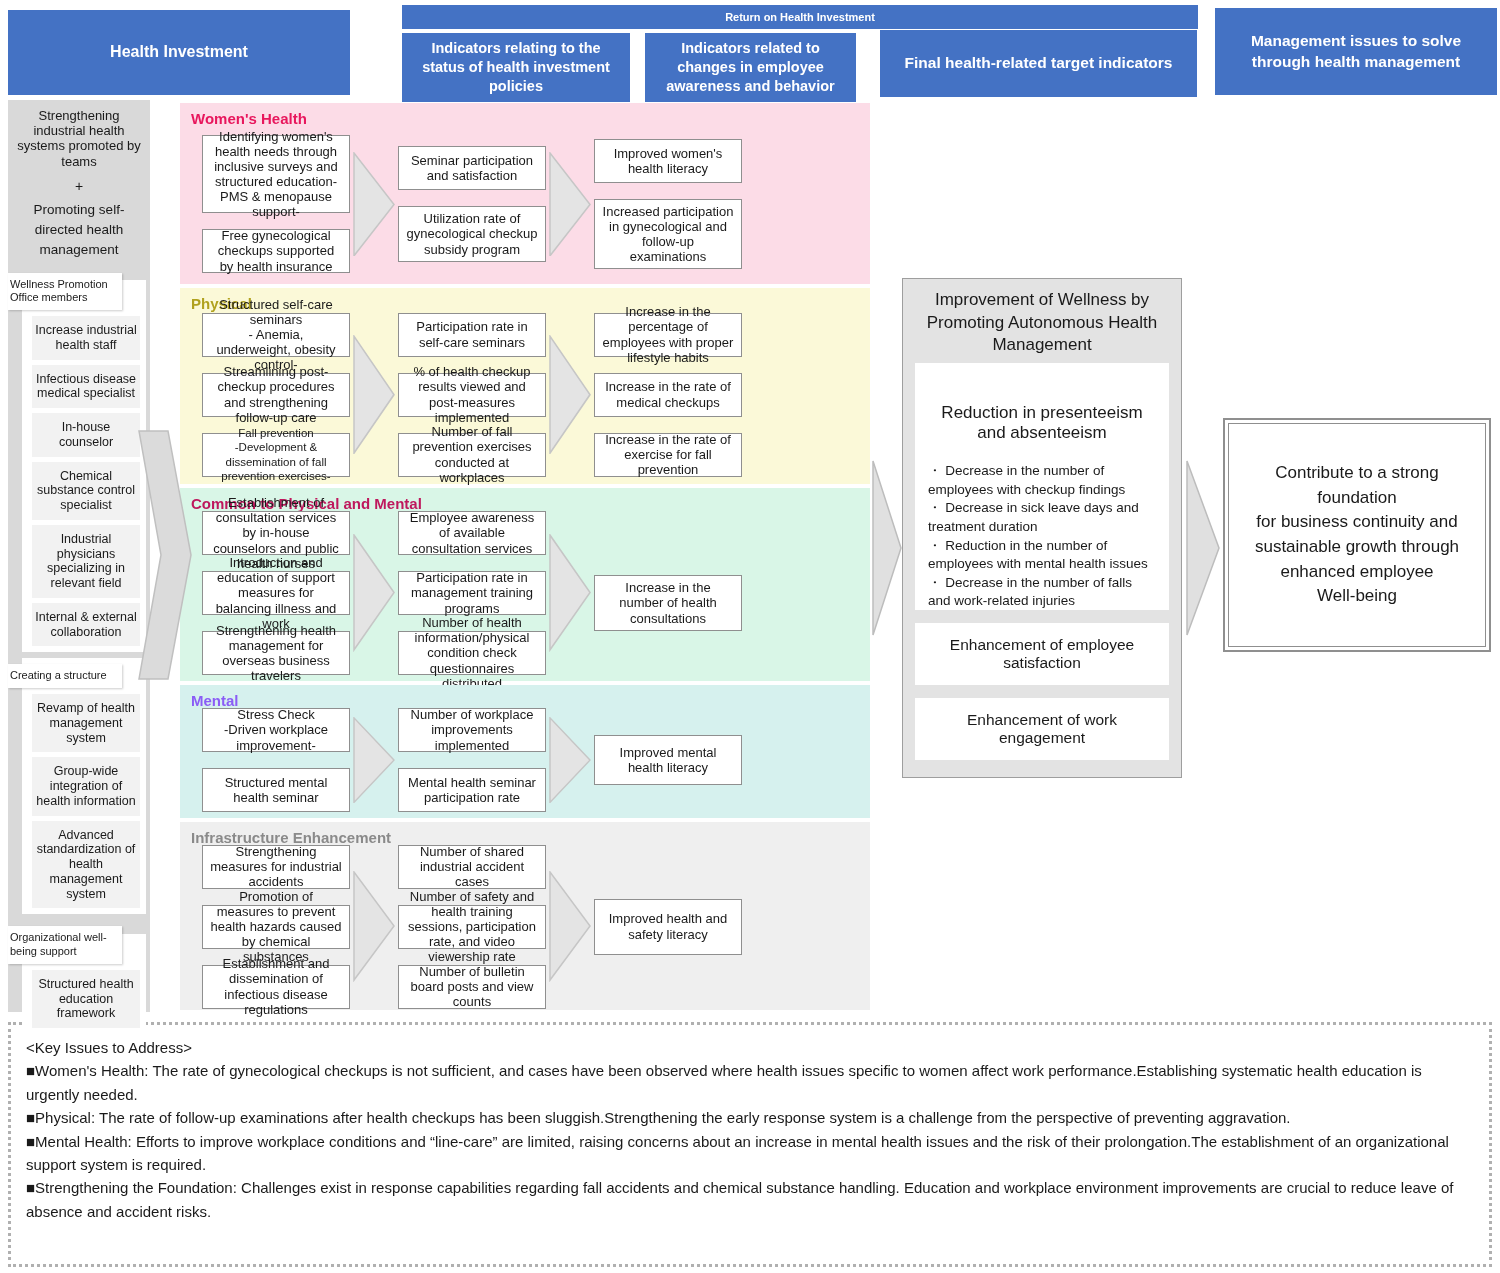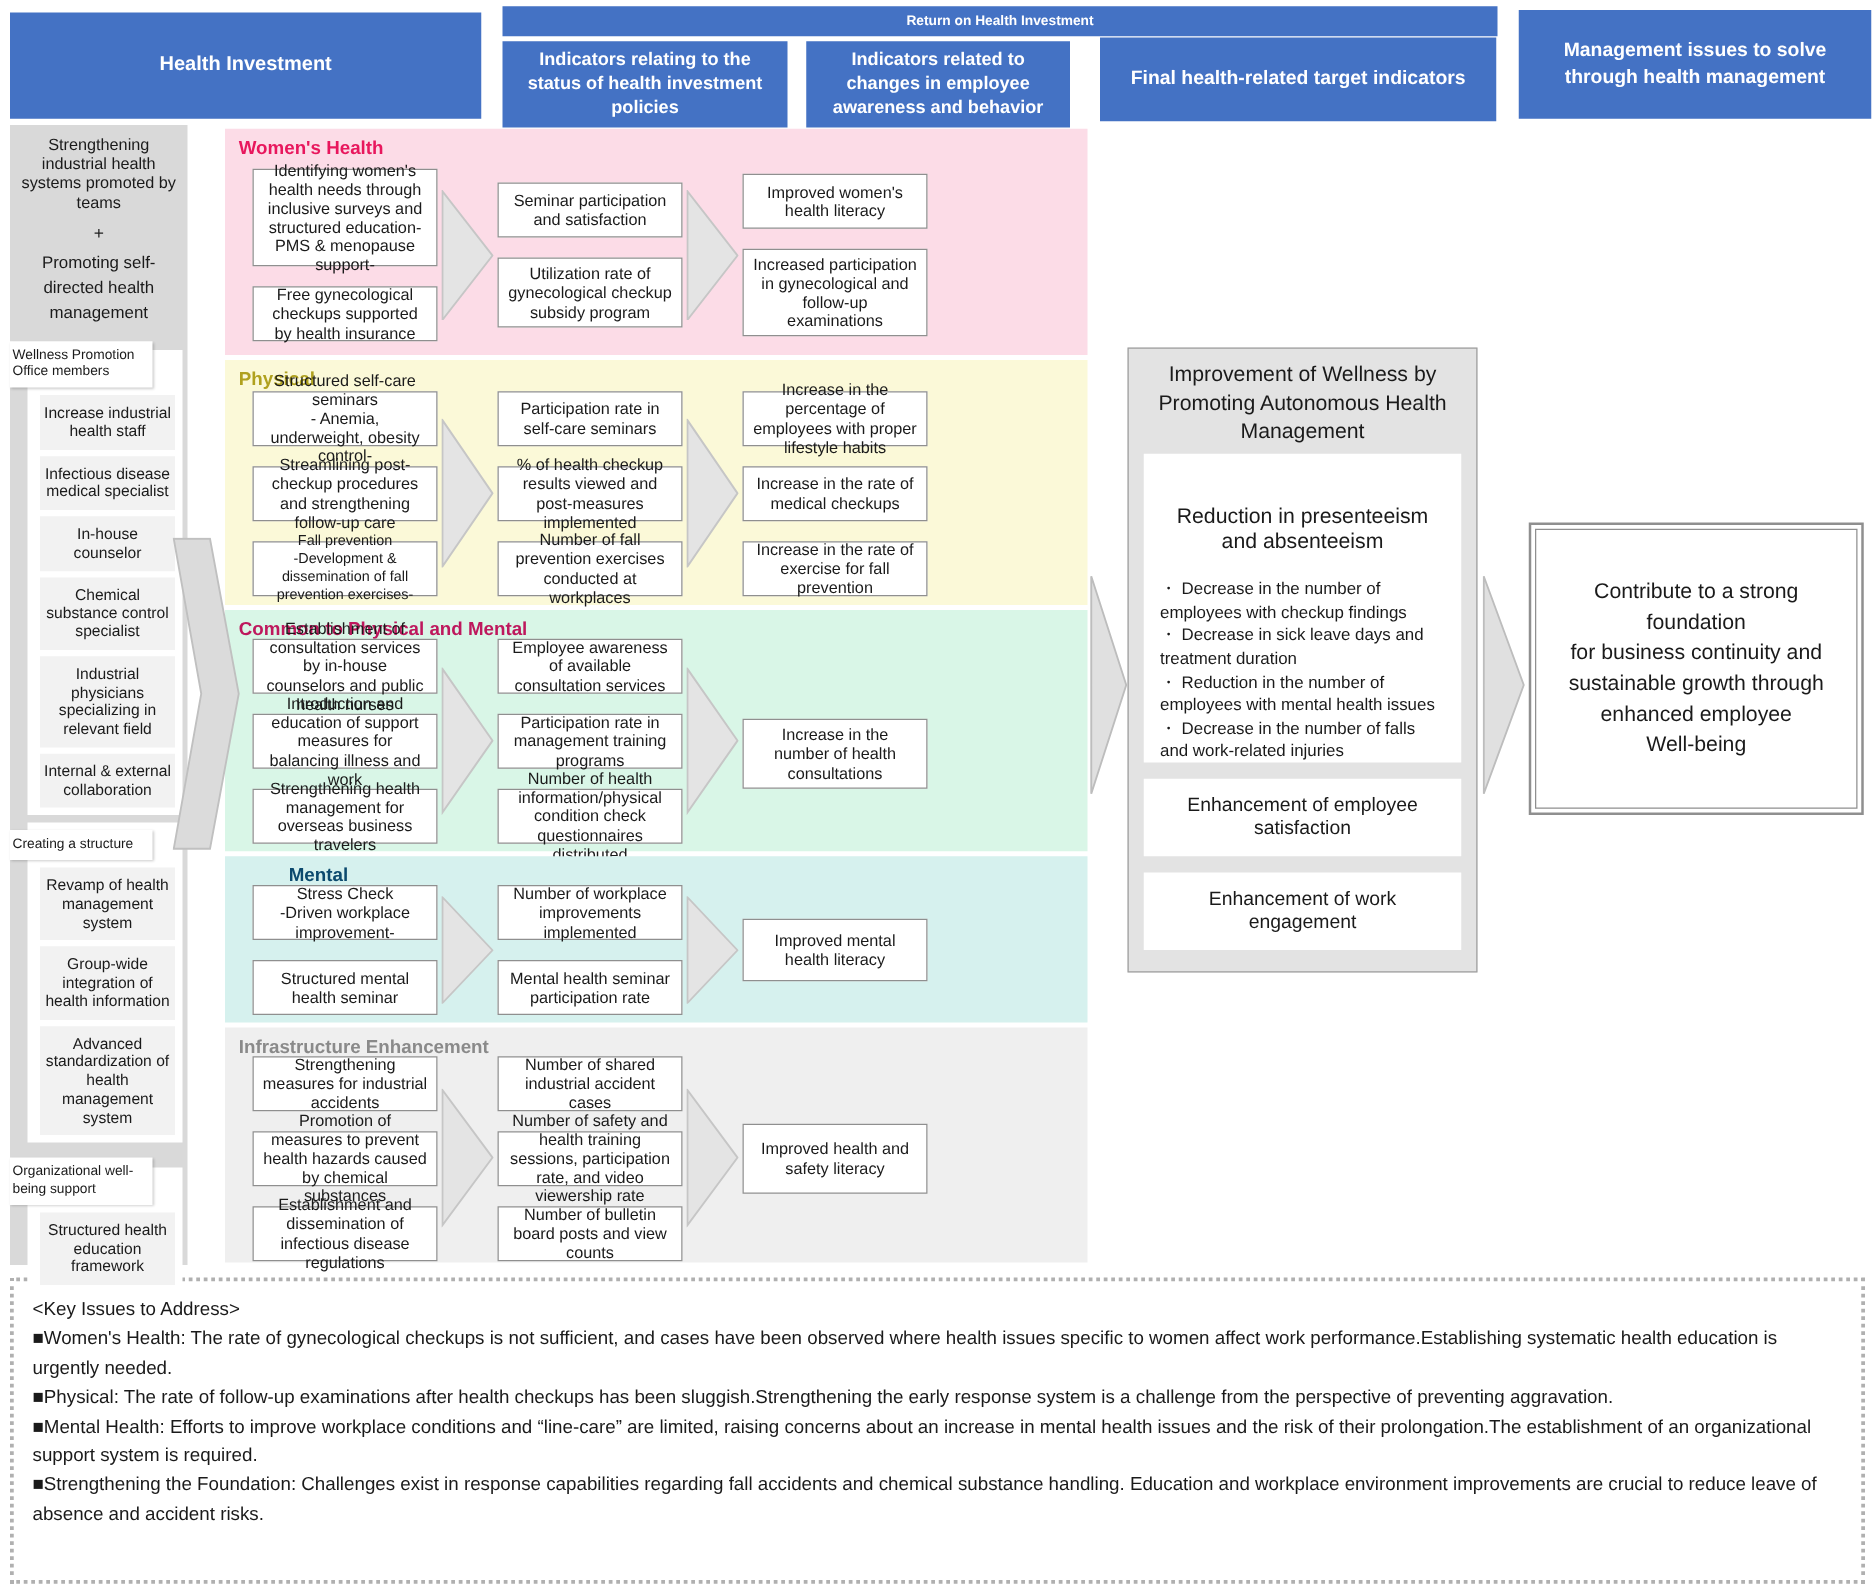--- a/index.html
+++ b/index.html
@@ -11,21 +11,21 @@
     position:relative;
   }
   #canvas { position:absolute; inset:0; width:1500px; height:1273px; overflow:hidden; }
 
   
   .hdr {
     position:absolute; background:#4472c4; color:#fff; font-weight:bold;
     display:flex; align-items:center; justify-content:center; text-align:center;
     line-height:1.3;
   }
-  #hdr-hi   { left:8px;   top:10px; width:377px; height:85px; font-size:16px; }
+  #hdr-hi   { left:8px;   top:10px; width:342px; height:85px; font-size:16px; }
   #hdr-rohi { left:402px; top:5px;  width:796px; height:24px; font-size:11px; }
   #hdr-ind1 { left:402px; top:33px; width:228px; height:69px; font-size:14.5px; padding:0 8px; }
   #hdr-ind2 { left:645px; top:33px; width:211px; height:69px; font-size:14.5px; padding:0 6px; }
   #hdr-final{ left:880px; top:30px; width:317px; height:67px; font-size:15.5px; padding:0 10px; }
   #hdr-mgmt { left:1215px;top:8px;  width:282px; height:87px; font-size:15.5px; padding:0 14px; }
 
   
   #sidebar {
     position:absolute; left:8px; top:100px; width:142px; height:912px;
     background:#d9d9d9; padding:6px 0 8px;
@@ -56,21 +56,21 @@
   .band { position:absolute; left:180px; width:690px; z-index:1; }
   #band0 { top:103px; height:181px; background:#fcdce7; }
   #band1 { top:288px; height:196px; background:#fbf9d8; }
   #band2 { top:488px; height:193px; background:#d9f6e7; }
   #band3 { top:685px; height:133px; background:#d6f1ee; }
   #band4 { top:822px; height:188px; background:#efefef; }
   .band-title { position:absolute; top:7px; left:11px; font-size:15px; font-weight:bold; }
   #band0 .band-title { color:#e8175d; }
   #band1 .band-title { color:#b0a11e; }
   #band2 .band-title { color:#be185d; }
-  #band3 .band-title { color:#0c4a6e;margin-left:40px; }
+  #band3 .band-title { color:#8b5cf6; }
   #band4 .band-title { color:#8a8a8a; }
   .band-row {
     position:absolute; left:22px; right:12px; top:28px; bottom:11px;
     display:flex; align-items:stretch;
   }
   #band3 .band-row { top:26px; bottom:9px; }
   .bcol {
     width:148px; flex:none; display:flex; flex-direction:column;
     justify-content:center; gap:16px;
   }

